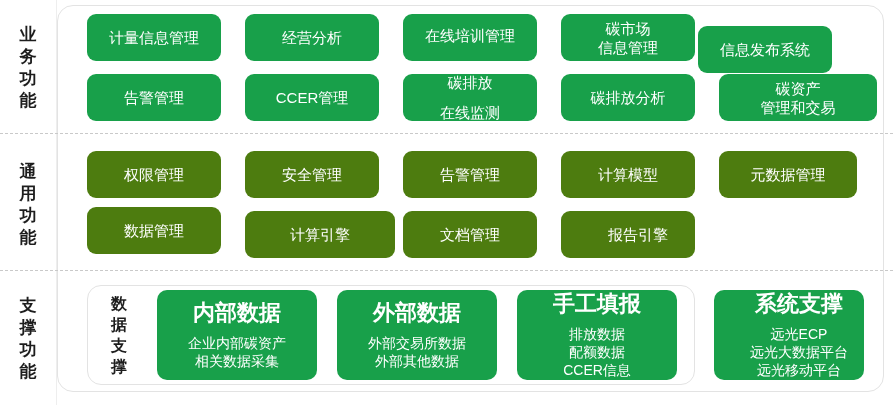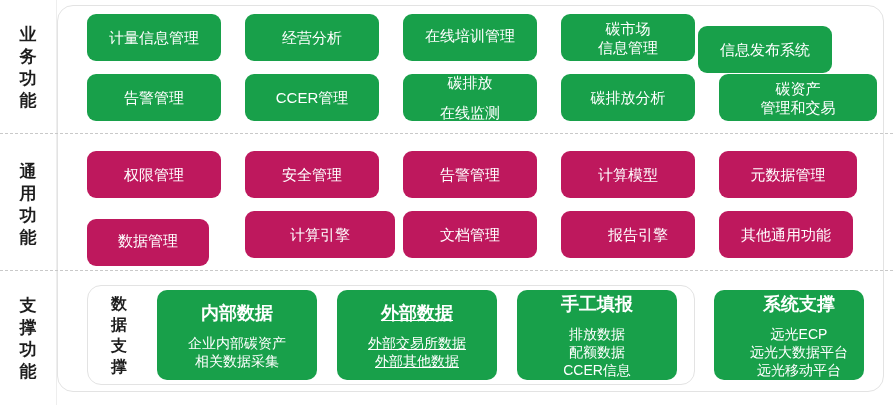--- a/index.html
+++ b/index.html
@@ -81,21 +81,21 @@
     color:#ffffff;
     font-size:15px;
     line-height:19px;
     text-align:center;
     box-sizing:border-box;
     height:47px;
   }
   .pill .line{display:block;white-space:nowrap;}
 
   .pill.green{background:#18a04a;}
-  .pill.blue{background:#be185d;text-align:right;}
+  .pill.blue{background:#4d7c0f;text-align:right;}
 
   
   .support-wrap{
     position:absolute;
     left:87px;top:285px;
     width:608px;height:100px;
     background:#ffffff;
     border:1px solid #e3e3e3;
     border-radius:14px;
     box-sizing:border-box;
@@ -119,21 +119,21 @@
     display:flex;
     flex-direction:column;
     align-items:center;
     justify-content:center;
     text-align:center;
     box-sizing:border-box;
     top:290px;height:90px;
   }
   .card .card-title{
     font-weight:bold;
-    font-size:18px;
+    font-size:22px;
     line-height:24px;
     margin-bottom:9px;
     white-space:nowrap;
   }
   .card .card-line{
     font-size:14px;
     line-height:18px;
     white-space:nowrap;
   }
 </style>
@@ -214,52 +214,49 @@
   <div class="pill blue" style="left:403px;top:151px;width:134px;">
     <span class="line">告警管理</span>
   </div>
   <div class="pill blue" style="left:561px;top:151px;width:134px;">
     <span class="line">计算模型</span>
   </div>
   <div class="pill blue" style="left:719px;top:151px;width:138px;">
     <span class="line">元数据管理</span>
   </div>
 
-  <div class="pill blue" style="left:87px;top:219px;width:122px;font-family:Liberation Mono, monospace;">
+  <div class="pill blue" style="left:87px;top:207px;width:134px;">
     <span class="line">数据管理</span>
   </div>
   <div class="pill blue" style="left:245px;top:211px;width:150px;">
     <span class="line">计算引擎</span>
   </div>
   <div class="pill blue" style="left:403px;top:211px;width:134px;">
     <span class="line">文档管理</span>
   </div>
   <div class="pill blue" style="left:561px;top:211px;width:134px;padding-left:20px;">
     <span class="line">报告引擎</span>
-  </div>
-  <div class="pill blue" style="left:719px;top:211px;width:134px;">
-    <span class="line">其他通用功能</span>
   </div>
 
   <div class="support-wrap"></div>
 
   <div class="support-vert-label">
     <span>数</span>
     <span>据</span>
     <span>支</span>
     <span>撑</span>
   </div>
 
   <div class="card" style="left:157px;width:160px;">
     <span class="card-title">内部数据</span>
     <span class="card-line">企业内部碳资产</span>
     <span class="card-line">相关数据采集</span>
   </div>
 
-  <div class="card" style="left:337px;width:160px;text-decoration:underline;">
+  <div class="card" style="left:337px;width:160px;">
     <span class="card-title">外部数据</span>
     <span class="card-line">外部交易所数据</span>
     <span class="card-line">外部其他数据</span>
   </div>
 
   <div class="card" style="left:517px;width:160px;">
     <span class="card-title">手工填报</span>
     <span class="card-line">排放数据</span>
     <span class="card-line">配额数据</span>
     <span class="card-line">CCER信息</span>

